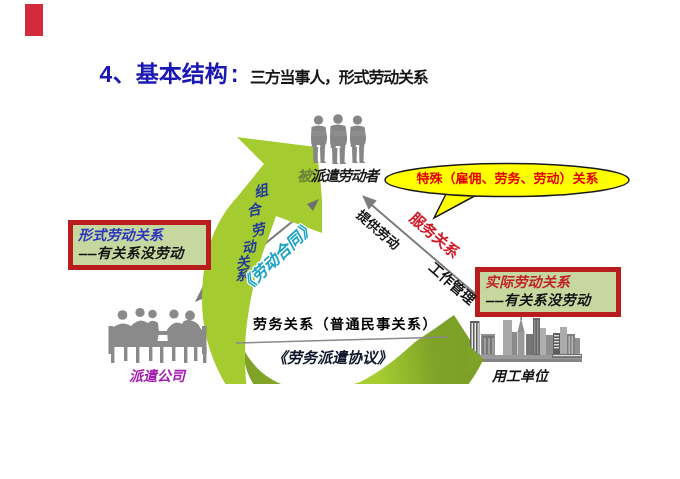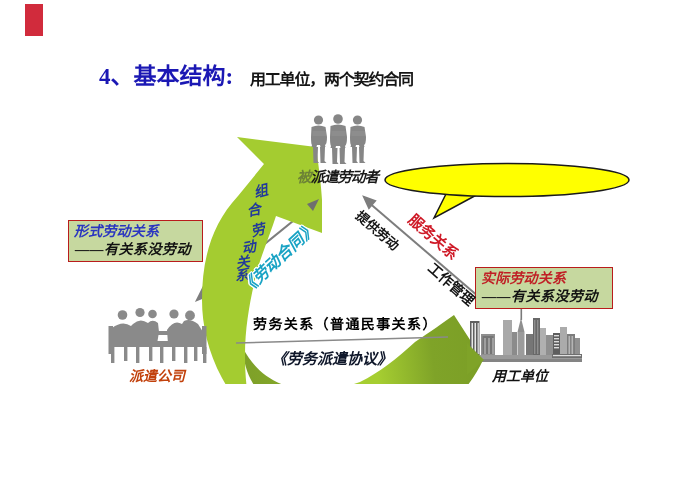--- a/index.html
+++ b/index.html
@@ -1,33 +1,33 @@
 <!DOCTYPE html>
 <html lang="zh-CN"><head>
 <meta charset="utf-8">
 <style>
   html,body{margin:0;padding:0;background:#fff;}
   #stage{position:relative;width:680px;height:384px;background:#ffffff;overflow:hidden;
-         font-family:Liberation Serif, serif;}
+         font-family:Liberation Mono, monospace;}
   .abs{position:absolute;}
   #page-title{left:99px;top:64px;color:#1b18b4;font-size:23px;font-weight:bold;line-height:1.1;white-space:nowrap;}
   #page-subtitle{left:250px;top:71px;color:#161616;font-size:16px;letter-spacing:-1.2px;font-weight:bold;line-height:1.1;white-space:nowrap;}
   
   #corner-red{left:25px;top:4px;width:18px;height:32px;background:#d12b3c;}
   #corner-blue{left:25px;top:443px;width:22px;height:24px;background:#2c4d80;border-radius:2px;}
   #corner-blue i{position:absolute;left:4px;top:5px;width:14px;height:6px;background:#6e8fc0;opacity:.8;}
   #corner-blue b{position:absolute;left:4px;top:14px;width:10px;height:4px;background:#51729f;}
 
   
   #dispatched-worker-label{left:297px;top:169px;font-size:14.5px;font-weight:bold;color:#1a1a1a;
      font-style:italic;letter-spacing:-1px;white-space:nowrap;line-height:1.15;}
   #dispatched-worker-label .ghost{color:#5f7038;opacity:.8;}
 
   
-  .relation-box{background:#c6d89f;border:1px solid #b91c1c;font-weight:bold;font-style:italic;}
+  .relation-box{background:#c6d89f;border:5px solid #b91c1c;font-weight:bold;font-style:italic;}
   #left-box{left:68px;top:220px;width:133px;height:40px;}
   #right-box{left:475px;top:219px;width:136px;height:40px;margin-top:48px;}
   .relation-box .l1{position:absolute;left:5px;top:-1px;font-size:14px;white-space:nowrap;letter-spacing:0.2px;}
   .relation-box .l2{position:absolute;left:6px;top:17px;font-size:14px;color:#111;white-space:nowrap;letter-spacing:0.5px;text-align:right;}
   #left-box .l1{color:#2a35c0;}
   #right-box .l1{color:#c01f25;}
 
   
   #callout-label{left:395px;top:172px;width:225px;text-align:center;color:#e60000;
       font-size:13px;font-weight:bold;white-space:nowrap;line-height:1.2;}
@@ -40,36 +40,36 @@
       letter-spacing:0px;transform:rotate(-43deg);white-space:nowrap;font-style:italic;line-height:1.1;
       text-shadow:-1px -1px 0 #fff,1px -1px 0 #fff,-1px 1px 0 #fff,1px 1px 0 #fff,0 -1px 0 #fff,0 1px 0 #fff,-1px 0 0 #fff,1px 0 0 #fff;}
   #provide-label{left:349px;top:224px;width:56px;text-align:center;color:#141414;font-size:13px;font-weight:bold;transform:rotate(41deg);white-space:nowrap;line-height:1.1;}
   #service-label{left:401px;top:229px;width:64px;text-align:center;color:#cf1b28;font-size:15px;font-weight:bold;transform:rotate(41deg);white-space:nowrap;line-height:1.1;}
   #manage-label{left:421px;top:277px;width:60px;text-align:center;color:#141414;font-size:14px;font-weight:bold;transform:rotate(41deg);white-space:nowrap;line-height:1.1;}
 
   #civil-label{left:253px;top:317px;color:#000000;font-size:14px;font-weight:bold;white-space:nowrap;letter-spacing:1.4px;line-height:1.15;}
   #agreement-label{left:272px;top:351px;color:#0f172a;font-size:15px;font-weight:bold;white-space:nowrap;font-style:italic;line-height:1.15;
       text-shadow:-1px -1px 0 #fff,1px -1px 0 #fff,-1px 1px 0 #fff,1px 1px 0 #fff;}
 
-  #company-label{left:129px;top:369px;font-size:14px;font-weight:bold;color:#c2410c;font-style:italic;white-space:nowrap;line-height:1.15;}
+  #company-label{left:129px;top:369px;font-size:14px;font-weight:bold;color:#a21caf;font-style:italic;white-space:nowrap;line-height:1.15;}
   #employer-label{left:492px;top:369px;font-size:14px;font-weight:bold;color:#111;font-style:italic;white-space:nowrap;line-height:1.15;}
 </style>
 </head>
 <body>
 
 <div id="stage">
 
   <div class="abs" id="corner-red"></div>
   <div class="abs" id="corner-blue">
       <i></i>
       <b></b>
     </div>
 
   <div class="abs" id="page-title">4、基本结构:</div>
-  <div class="abs" id="page-subtitle">用工单位，两个契约合同</div>
+  <div class="abs" id="page-subtitle">三方当事人，形式劳动关系</div>
 
   <svg class="abs" style="left:0;top:0" width="680" height="479" viewBox="0 0 680 479">
     <defs>
       <linearGradient id="botgrad" gradientUnits="userSpaceOnUse" x1="240" y1="380" x2="487" y2="350">
         <stop offset="0" stop-color="#7d9f28"></stop>
         <stop offset="0.18" stop-color="#84a72a"></stop>
         <stop offset="0.3" stop-color="#a6ce31"></stop>
         <stop offset="0.55" stop-color="#a6ce31"></stop>
         <stop offset="0.78" stop-color="#7fa328"></stop>
         <stop offset="1" stop-color="#7b9e26"></stop>
@@ -238,20 +238,21 @@
   <div class="abs relation-box" id="left-box">
     <div class="l1">形式劳动关系</div>
     <div class="l2">——有关系没劳动</div>
   </div>
 
   <div class="abs relation-box" id="right-box">
     <div class="l1">实际劳动关系</div>
     <div class="l2">——有关系没劳动</div>
   </div>
 
+  <div class="abs" id="callout-label">特殊（雇佣、劳务、劳动）关系</div>
 
   <div id="combo-chars">
       <span class="combo-ch abs" style="left: 253px; top: 185px; transform: rotate(-14deg);">组</span>
       <span class="combo-ch abs" style="left: 246px; top: 204px; transform: rotate(-12deg);">合</span>
       <span class="combo-ch abs" style="left: 250px; top: 224px; transform: rotate(-14deg);">劳</span>
       <span class="combo-ch abs" style="left: 241px; top: 241px; transform: rotate(-10deg);">动</span>
       <span class="combo-ch abs" style="left: 235px; top: 256px; transform: rotate(-8deg);">关</span>
       <span class="combo-ch abs" style="left: 234px; top: 269px; transform: rotate(-6deg);">系</span>
     </div>
 

